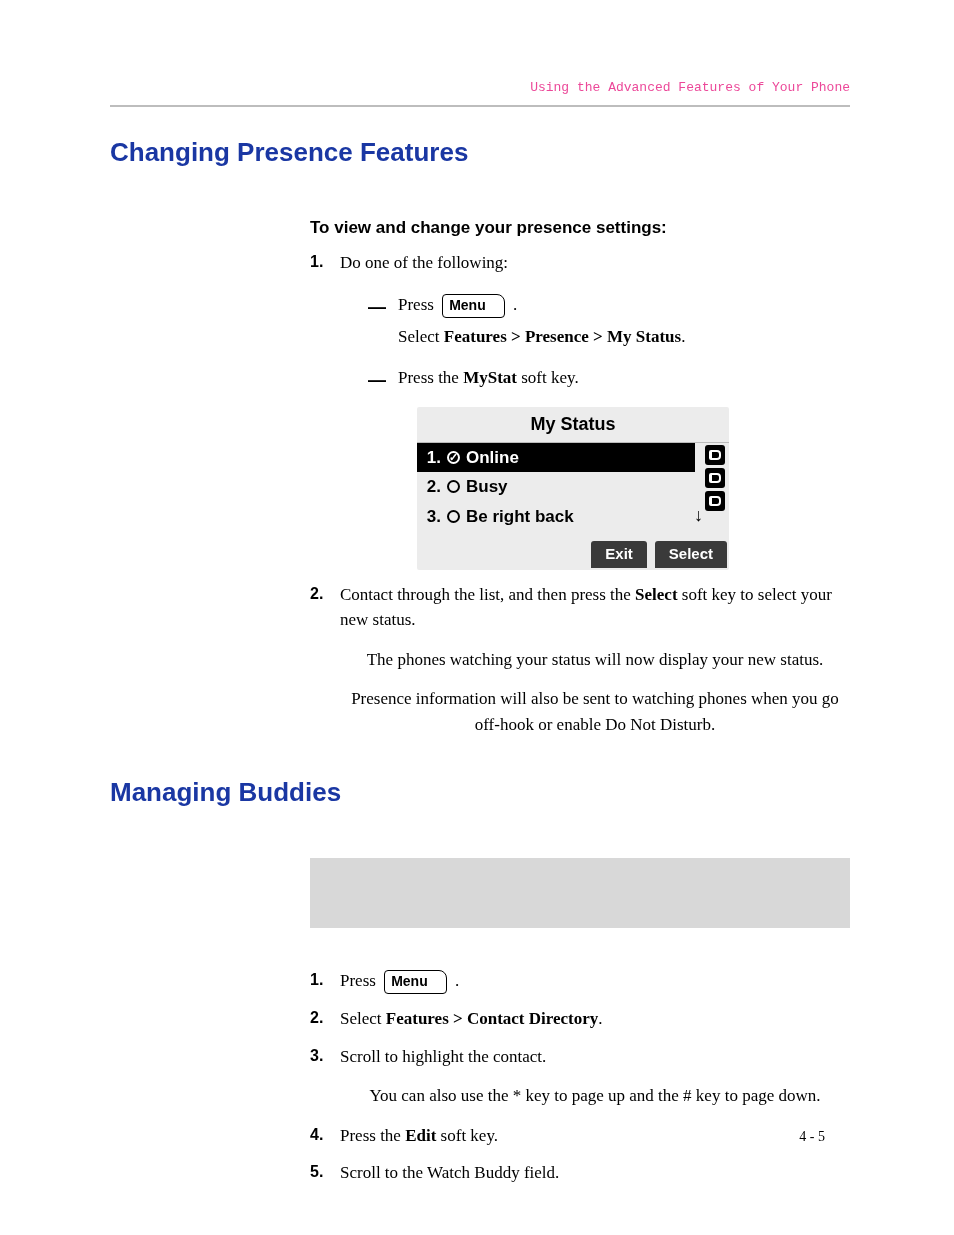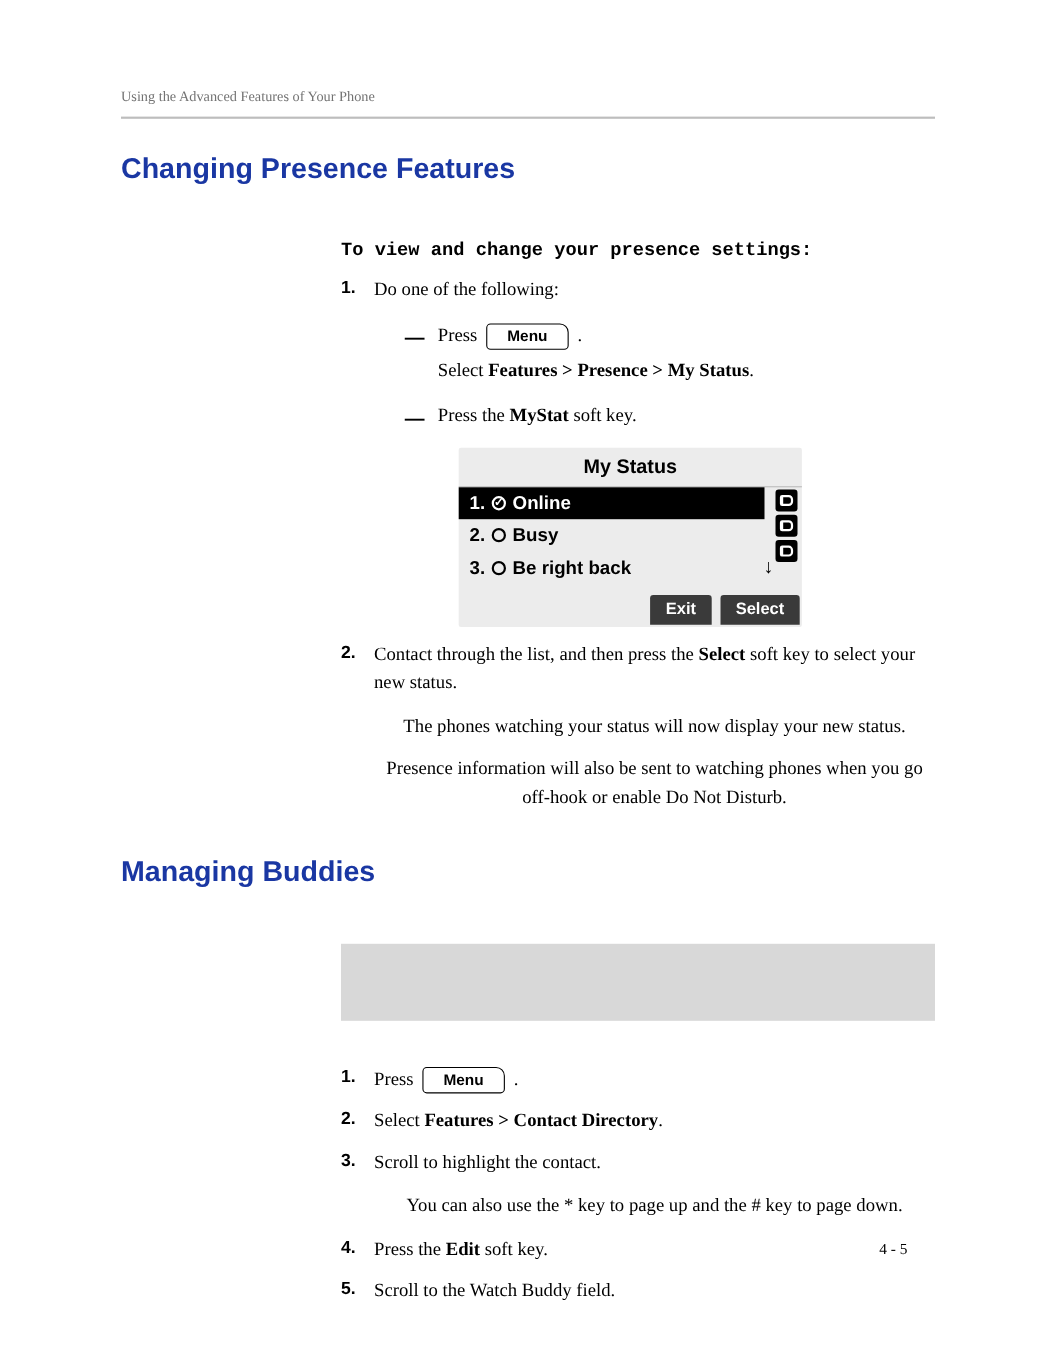--- a/index.html
+++ b/index.html
@@ -15,43 +15,44 @@
     position: relative;
     box-sizing: border-box;
   }
   .page {
     position: absolute;
     left: 110px;
     top: 80px;
     width: 740px;
   }
   .running-head {
-    font-family: Liberation Serif, serif;
+    font-family: Liberation Mono, monospace;
     font-size: 13px;
-    color: #737373;
+    text-align: right;
+    color: #ec4899;
     margin-bottom: 10px;
   }
   .hr {
     border: none;
     border-top: 2px solid #bdbdbd;
     margin: 0 0 30px 0;
   }
   .h2 {
     font-family: "Gill Sans", "Gill Sans MT", "Futura", "Trebuchet MS", Arial, sans-serif;
     font-weight: bold;
     font-size: 26px;
     color: #1a37a3;
     margin: 0 0 50px 0;
   }
   .content {
     margin-left: 200px;
     max-width: 540px;
   }
   .subhead {
-    font-family: Liberation Mono, monospace;
+    font-family: Liberation Sans, sans-serif;
     font-weight: bold;
     font-size: 17px;
     margin: 10px 0 10px 0;
   }
   ol.numlist {
     list-style: none;
     padding: 0;
     margin: 0;
   }
   ol.numlist > li {
@@ -90,21 +91,21 @@
     font-size: 18px;
   }
   .indent-line {
     margin: 6px 0 0 0;
   }
   .menu-key {
     display: inline-block;
     vertical-align: middle;
     height: 22px;
     line-height: 20px;
-    padding: 0 18px 0 18px;
+    padding: 0 18px 0 6px;
     border: 1px solid #000;
     border-radius: 4px 8px 4px 4px;
     font-family: Arial, "Helvetica Neue", Helvetica, sans-serif;
     font-weight: bold;
     font-size: 14px;
     color: #000;
     background: #fff;
     margin: 0 4px;
   }
   b { font-weight: bold; }

